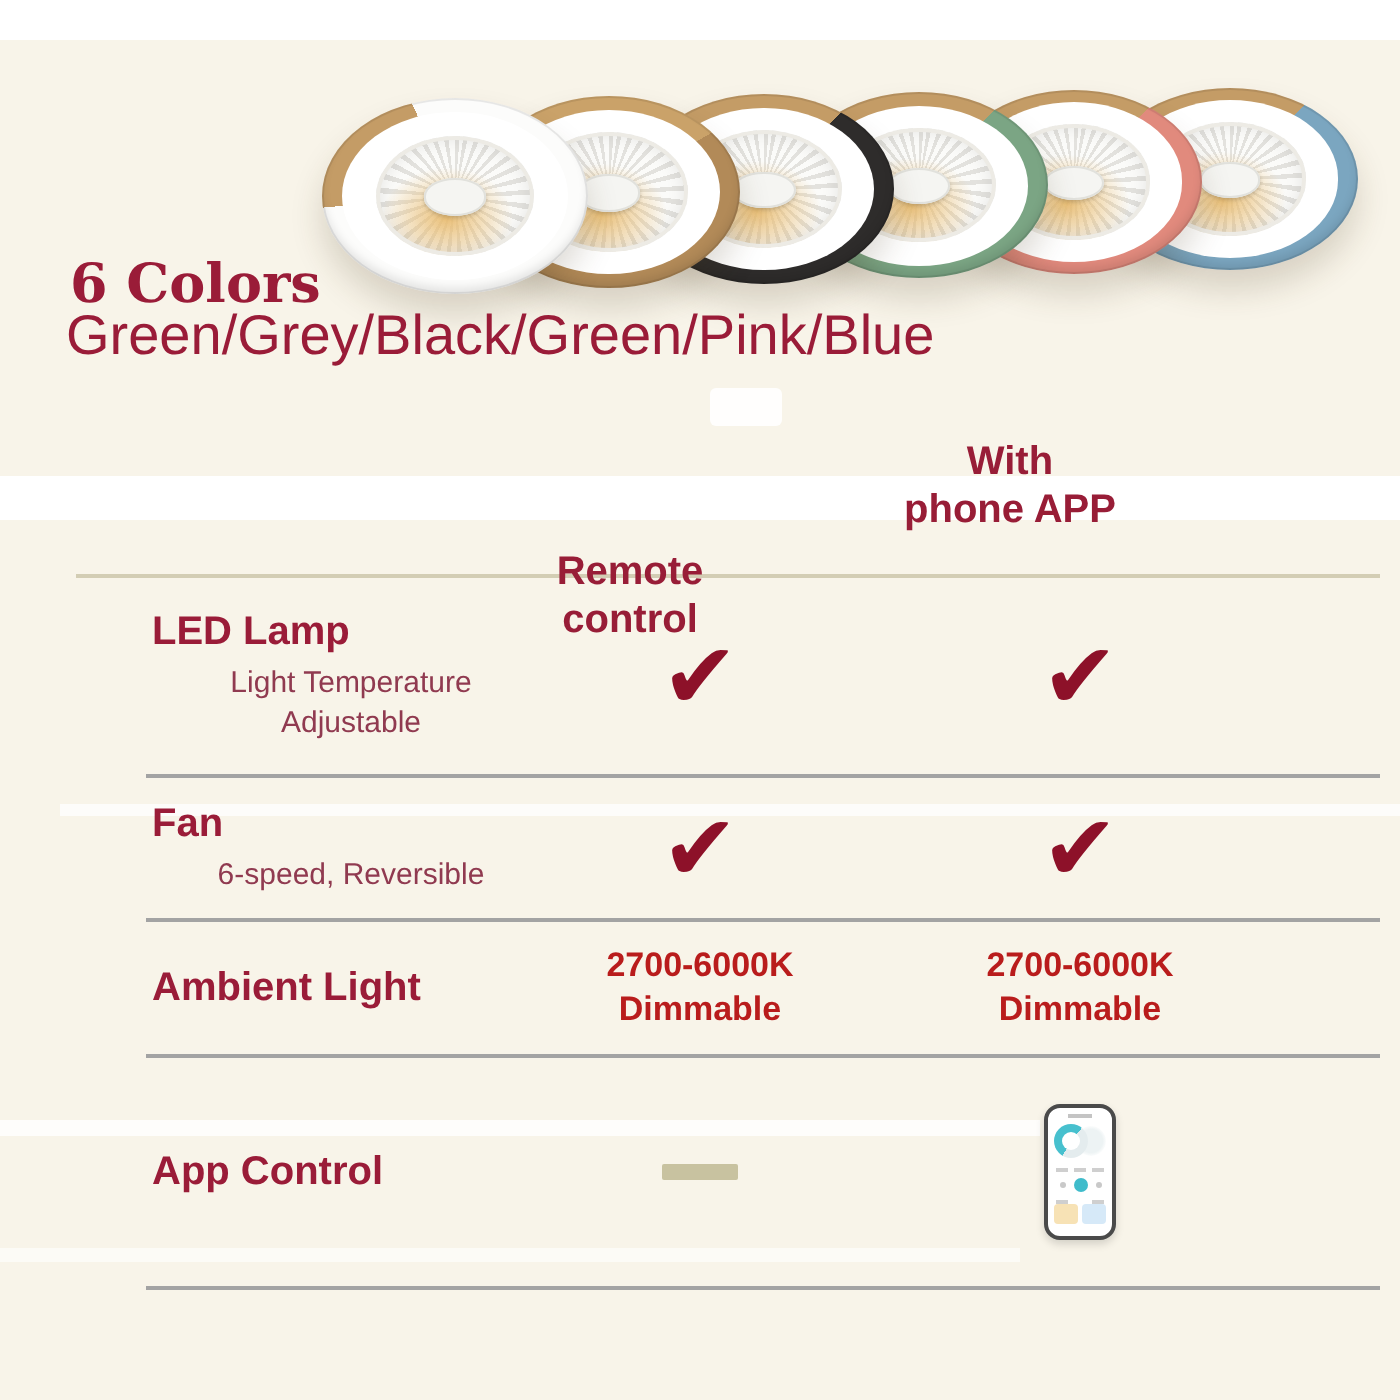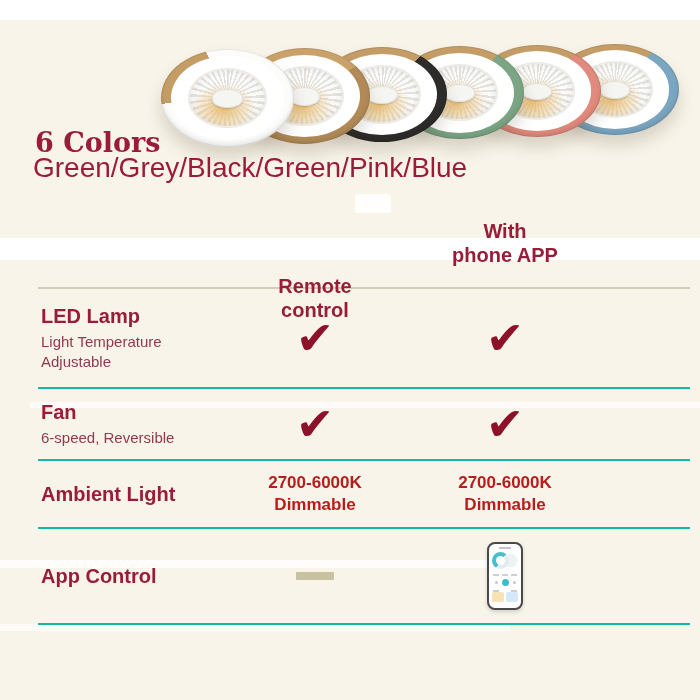--- a/index.html
+++ b/index.html
@@ -56,28 +56,28 @@
   
   .tbl{position:absolute;left:38px;top:212px;width:652px;z-index:2;}
   .thead,.row{display:grid;grid-template-columns:202px 150px 230px;box-sizing:border-box;}
   .thead{height:77px;border-bottom:2px solid #d3cdb4;}
   .hdr{
     text-align:center;font-weight:700;font-size:20px;line-height:24px;
     color:#981d37;white-space:pre-line;padding-top:7px;
   }
   .hdr.c2{grid-column:2;}
   .hdr.c3{grid-column:3;}
-  .row{align-items:center;border-bottom:2px solid #14b8a6;}
+  .row{align-items:center;border-bottom:2px solid #a3a3a3;margin-left:35px;}
   .row-led{height:100px;}
   .row-fan{height:72px;}
   .row-amb{height:68px;}
-  .row-app{height:96px;}
+  .row-app{height:116px;}
   .labelblock{padding-left:3px;}
   .row-label{font-weight:700;font-size:20px;line-height:1.2;color:#9a1c38;}
-  .row-sub{font-weight:400;font-size:15px;line-height:1.32;color:#903a50;margin-top:4px;white-space:pre-line;}
+  .row-sub{font-weight:400;font-size:15px;line-height:1.32;color:#903a50;margin-top:4px;white-space:pre-line;text-align:center;}
   .cell{justify-self:center;text-align:center;}
   .check{
     font-family:"DejaVu Sans",sans-serif;
     font-weight:700;font-size:46px;line-height:1;color:#8d1129;
   }
   .cell-text{font-weight:700;font-size:17px;line-height:1.3;color:#b91c1c;white-space:pre-line;}
   .dash{width:38px;height:8px;background:#c8c2a0;border-radius:1px;}
 
   
   .phone{

